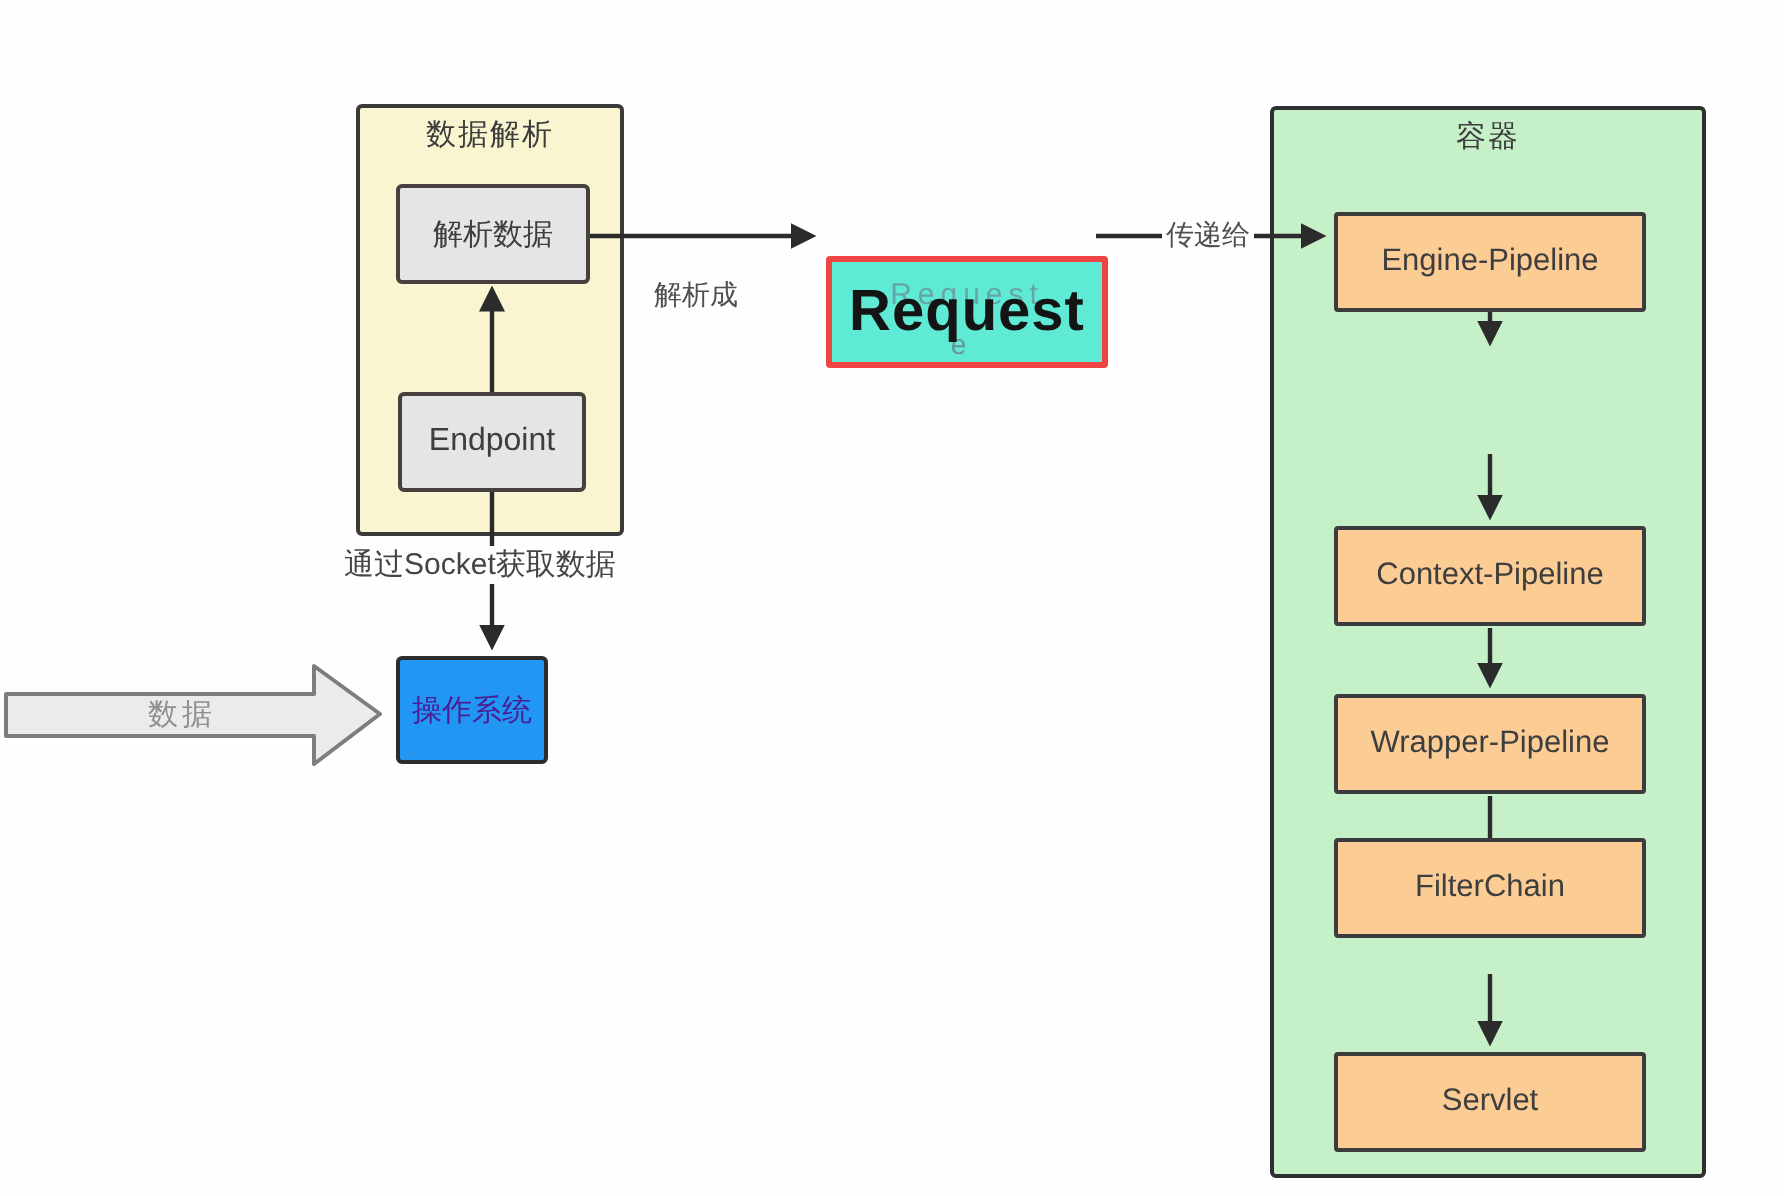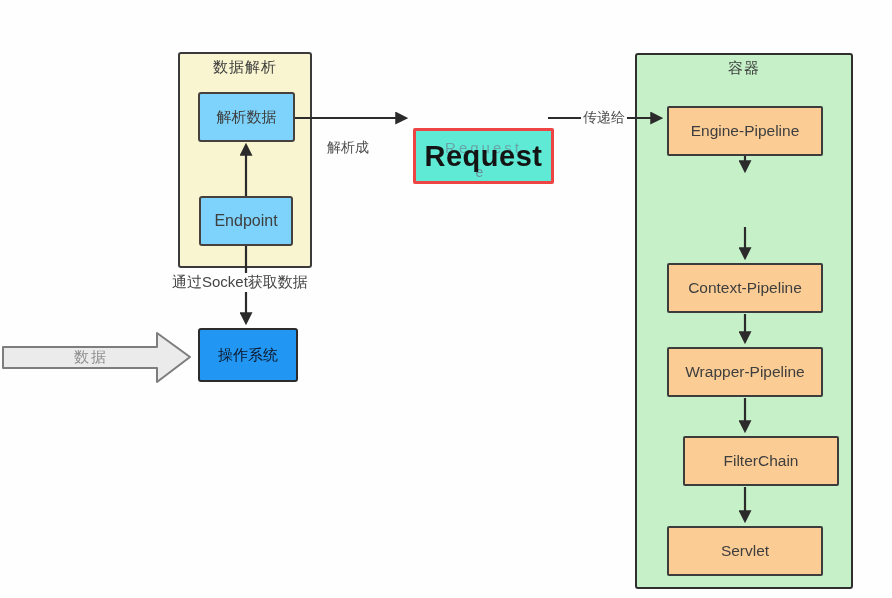--- a/index.html
+++ b/index.html
@@ -9,41 +9,41 @@
   }
   .svg-layer{position:absolute;left:0;top:0;z-index:5;pointer-events:none;}
   .group-container{position:absolute;border:2px solid #3a3a3a;border-radius:3px;box-sizing:border-box;z-index:2;}
   .group-title{width:100%;text-align:center;padding-top:4px;font-size:15px;color:#3c3c3c;letter-spacing:1px;}
   .yellow{left:178px;top:52px;width:134px;height:216px;background:#f9f5d0;}
   .green{left:635px;top:53px;width:218px;height:536px;background:#c6f1c8;border-color:#2f2f2f;}
   .node{
     position:absolute;box-sizing:border-box;display:flex;align-items:center;justify-content:center;
     font-size:15px;color:#3e3e3e;z-index:10;border:2px solid #46403f;border-radius:3px;
   }
-  .pink{background:#7dd3fc;}
+  .pink{background:#e5e5e5;}
   .box-parse{left:198px;top:92px;width:97px;height:50px;}
   .box-endpoint{left:199px;top:196px;width:94px;height:50px;font-size:16px;}
-  .box-os{left:198px;top:328px;width:100px;height:54px;background:#2196f3;border-width:2.5px;border-color:#2c2c2c;color:#0f172a;}
+  .box-os{left:198px;top:328px;width:76px;height:54px;background:#2196f3;border-width:2.5px;border-color:#2c2c2c;color:#4c1d95;}
   .box-request{
     left:413px;top:92px;width:135px;height:50px;background:#5eead4;
     border:3px solid #ef4444;border-radius:2px;z-index:10;position:absolute;margin-top:36px;
   }
   .request-main{
     position:absolute;left:0;top:0;width:100%;height:100%;display:flex;align-items:center;justify-content:center;
     font-size:29px;font-weight:600;color:#141414;letter-spacing:0.5px;z-index:3;
   }
   .request-ghost{
     position:absolute;left:0;top:8px;width:100%;text-align:center;font-size:15px;color:#6f6f85;opacity:0.55;z-index:2;
     letter-spacing:3px;
   }
   .request-ghost-letter{
     position:absolute;left:44%;bottom:1px;font-size:14px;color:#6f6f85;opacity:0.7;z-index:2;
   }
   .pipeline{left:667px;width:156px;height:50px;background:#fbcd95;border-color:#3c3c3c;border-radius:2px;font-size:15.5px;}
-  .pl-0{top:106px;} .pl-1{top:176px;} .pl-2{top:263px;} .pl-3{top:347px;} .pl-4{top:436px;margin-left:16px;} .pl-5{top:526px;}
+  .pl-0{top:106px;} .pl-1{top:176px;} .pl-2{top:263px;} .pl-3{top:347px;} .pl-4{top:419px;} .pl-5{top:526px;}
   .edge-label{
     position:absolute;z-index:20;background:#fefefe;color:#4f4f4f;font-size:14px;padding:0 2px;white-space:nowrap;
   }
   .lbl-parse-to{left:325px;top:109px;margin-top:30px;}
   .lbl-pass-to{left:581px;top:109px;}
   .lbl-socket{left:170px;top:273px;font-size:15px;color:#454545;}
   .lbl-data{left:72px;top:348px;background:transparent;color:#8f8f8f;font-size:15px;letter-spacing:2px;z-index:20;}
 </style>
 </head>
 <body>

